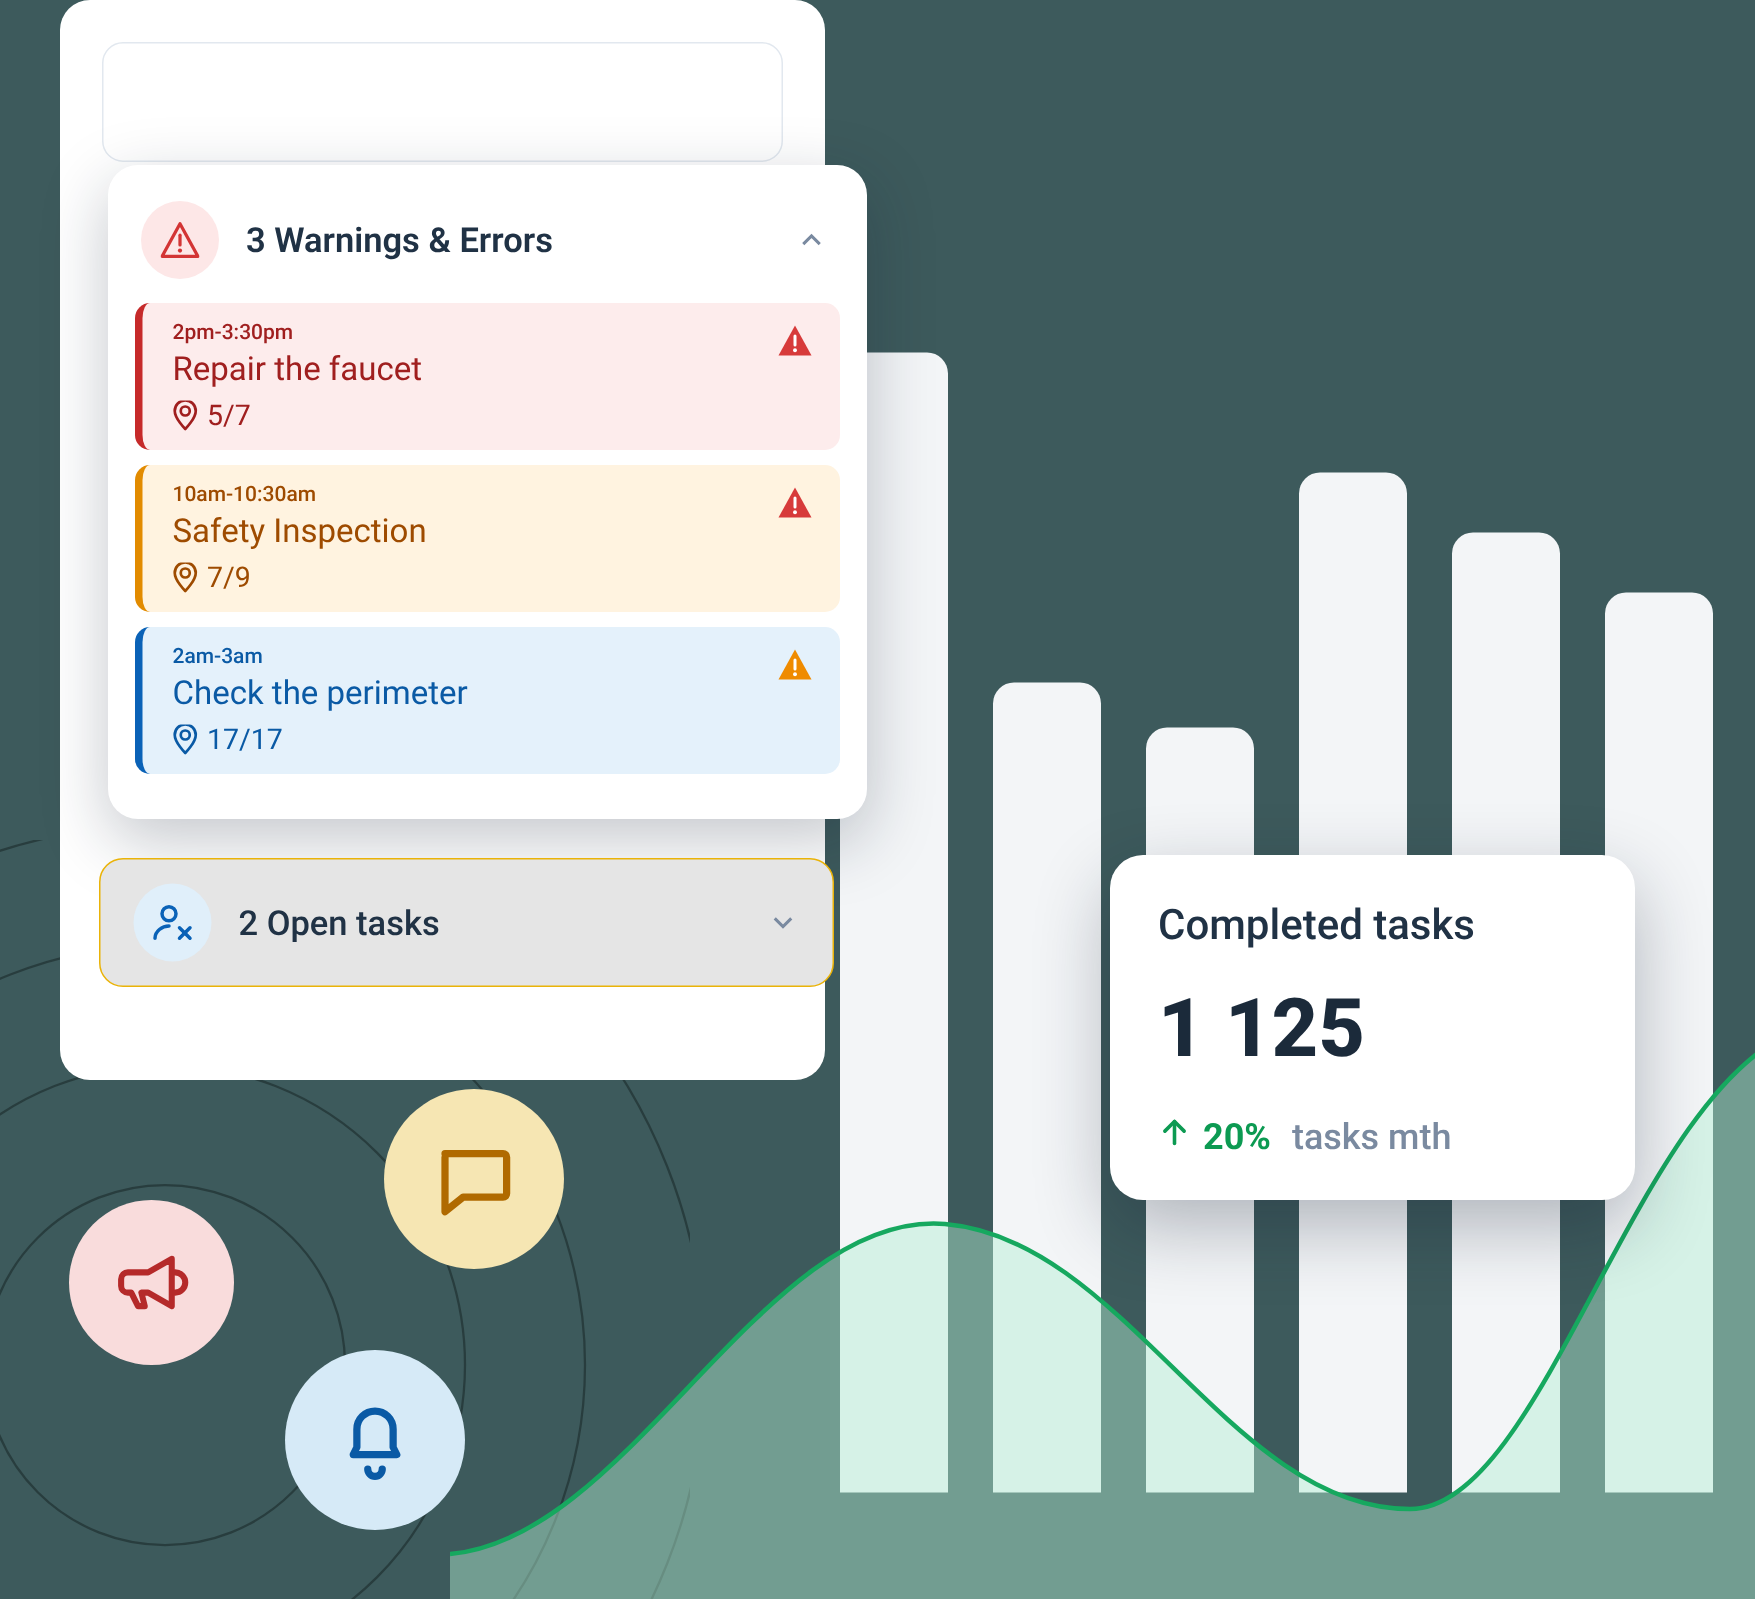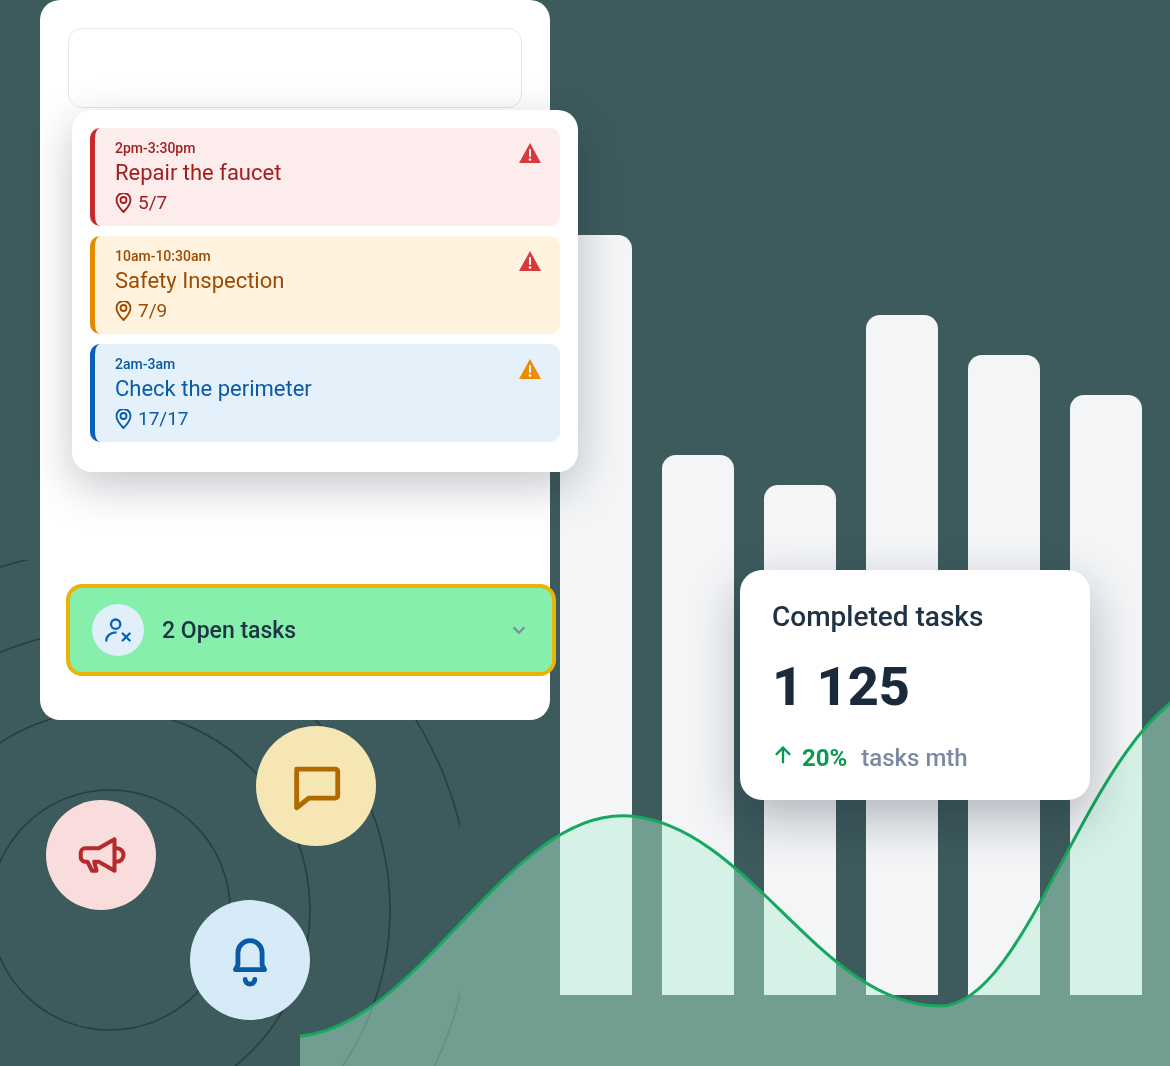--- a/index.html
+++ b/index.html
@@ -140,24 +140,24 @@
   .tri-icon {
     width: 24px;
     height: 22px;
     margin-top: 2px;
   }
 
   
   .open-tasks-row {
     position: absolute;
     left: 66px;
-    top: 584px;
+    top: 572px;
     width: 490px;
-    background: #86efac;
-    border: 4px solid #eab308;
+    background: #e5e5e5;
+    border: 1px solid #eab308;
     border-radius: 16px;
     display: flex;
     align-items: center;
     padding: 16px 22px;
     gap: 18px;
   }
   .badge-blue { background: #e0effa; }
   .open-tasks-label {
     flex: 1;
     font-size: 23px;
@@ -231,20 +231,33 @@
 <svg class="curve" viewBox="0 0 900 420" preserveAspectRatio="none">
   <path d="M0,420 L0,390 C120,380 210,160 330,170 C450,180 520,360 640,360 C730,360 790,80 900,40 L900,420 Z" fill="rgba(180,240,210,0.45)"></path>
   <path d="M0,390 C120,380 210,160 330,170 C450,180 520,360 640,360 C730,360 790,80 900,40" fill="none" stroke="#16a85f" stroke-width="3"></path>
 </svg>
 
 <div class="attention-back">
   <div class="placeholder-row"></div>
 </div>
 
 <div class="warnings-card">
+  <div class="warnings-header">
+    <div class="badge-circle badge-warning">
+      <svg width="26" height="24" viewBox="0 0 24 22">
+        <path d="M12 1 L23 21 L1 21 Z" fill="none" stroke="#d33535" stroke-width="2" stroke-linejoin="round"></path>
+        <line x1="12" y1="8" x2="12" y2="14" stroke="#d33535" stroke-width="2" stroke-linecap="round"></line>
+        <circle cx="12" cy="17.5" r="1.3" fill="#d33535"></circle>
+      </svg>
+    </div>
+    <div class="warnings-title">3 Warnings &amp; Errors</div>
+    <svg class="chev" viewBox="0 0 24 24">
+      <polyline points="6 15 12 9 18 15"></polyline>
+    </svg>
+  </div>
 
   <div class="task-item task-red">
     <div class="task-body">
       <div class="task-time">2pm-3:30pm</div>
       <div class="task-title">Repair the faucet</div>
       <div class="task-loc">
         <svg width="17" height="20" viewBox="0 0 16 20">
             <path d="M8 0C4 0 1 3 1 7c0 5 7 12 7 12s7-7 7-12c0-4-3-7-7-7Zm0 10a3 3 0 1 1 0-6 3 3 0 0 1 0 6Z" fill="none" stroke="#a01f1f" stroke-width="1.8"></path>
           </svg>
         <span>5/7</span>

